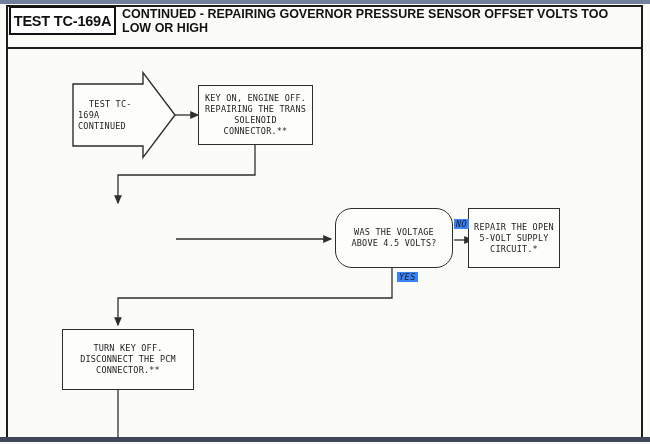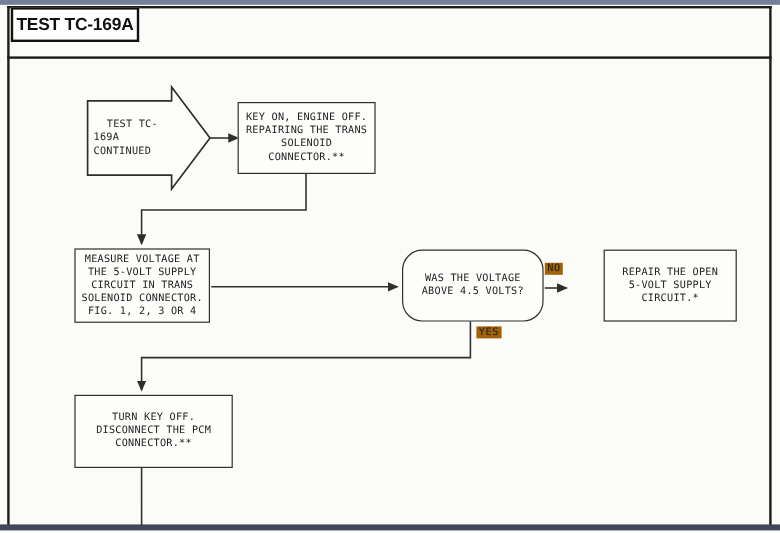--- a/index.html
+++ b/index.html
@@ -29,46 +29,48 @@
 
   
   #connector-svg{position:absolute;left:0;top:0;z-index:1;}
   .node{position:absolute;background:#fdfdfb;border:1.4px solid var(--line,#2e2e2e);
         box-sizing:border-box;display:flex;align-items:center;justify-content:center;
         text-align:center;white-space:pre-line;font-size:8.5px;line-height:11px;
         letter-spacing:0.2px;z-index:2;}
   #node-key-on    {left:198px;top:85px; width:115px;height:60px;}
   #node-measure   {left:62px; top:207px;width:113px;height:62px;}
   #node-decision  {left:335px;top:208px;width:118px;height:60px;border-radius:17px;}
-  #node-repair    {left:503px;top:208px;width:111px;height:60px;}
+  #node-repair    {left:468px;top:208px;width:92px;height:60px;}
   #node-turn-key  {left:62px; top:329px;width:132px;height:61px;}
 
   #start-arrow-label{position:absolute;left:73px;top:84px;width:70px;height:62px;
         display:flex;flex-direction:column;justify-content:center;
         text-align:left;padding-left:5px;text-indent:11px;white-space:pre-line;
         font-size:8.5px;line-height:11px;letter-spacing:0.2px;z-index:2;box-sizing:border-box;}
 
-  .edge-label{position:absolute;font-size:8.5px;letter-spacing:0.5px;z-index:2;background:#a16207;padding:0 2px;}
+  .edge-label{position:absolute;font-size:8.5px;letter-spacing:0.5px;z-index:2;background:#3b82f6;padding:0 2px;font-style:italic;}
   #label-no {left:454px;top:219px;}
   #label-yes{left:397px;top:272px;}
 </style>
 </head>
 <body>
 
 <div id="page">
 
   <div id="top-bar" class="hbar"></div>
   <div id="frame-top" class="frame"></div>
   <div id="frame-left" class="frame"></div>
   <div id="frame-right" class="frame"></div>
   <div id="header-sep" class="frame"></div>
 
   <div id="test-id-box">
     <span>TEST TC-169A</span>
   </div>
+  <div id="page-title">CONTINUED - REPAIRING GOVERNOR PRESSURE SENSOR OFFSET VOLTS TOO
+LOW OR HIGH</div>
 
   <svg id="connector-svg" width="650" height="444" viewBox="0 0 650 444">
     <defs>
       <marker id="ah" markerWidth="8" markerHeight="8" refX="6" refY="3" orient="auto">
         <path d="M0,0 L7,3 L0,6 z" fill="#2e2e2e"></path>
       </marker>
     </defs>
 
     <polygon points="73,84 143,84 143,72.5 175,115 143,157.5 143,146 73,146" fill="#fdfdfb" stroke="#2e2e2e" stroke-width="1.4"></polygon>
 
@@ -86,25 +88,20 @@
   </svg>
 
   <div id="start-arrow-label">TEST TC-169A
 CONTINUED</div>
 
   <div id="node-key-on" class="node">KEY ON, ENGINE OFF.
 REPAIRING THE TRANS
 SOLENOID
 CONNECTOR.**</div>
 
-  <div id="node-measure" class="node">MEASURE VOLTAGE AT
-THE 5-VOLT SUPPLY
-CIRCUIT IN TRANS
-SOLENOID CONNECTOR.
-FIG. 1, 2, 3 OR 4</div>
 
   <div id="node-decision" class="node">WAS THE VOLTAGE
 ABOVE 4.5 VOLTS?</div>
 
   <div id="node-repair" class="node">REPAIR THE OPEN
 5-VOLT SUPPLY
 CIRCUIT.*</div>
 
   <div id="node-turn-key" class="node">TURN KEY OFF.
 DISCONNECT THE PCM

